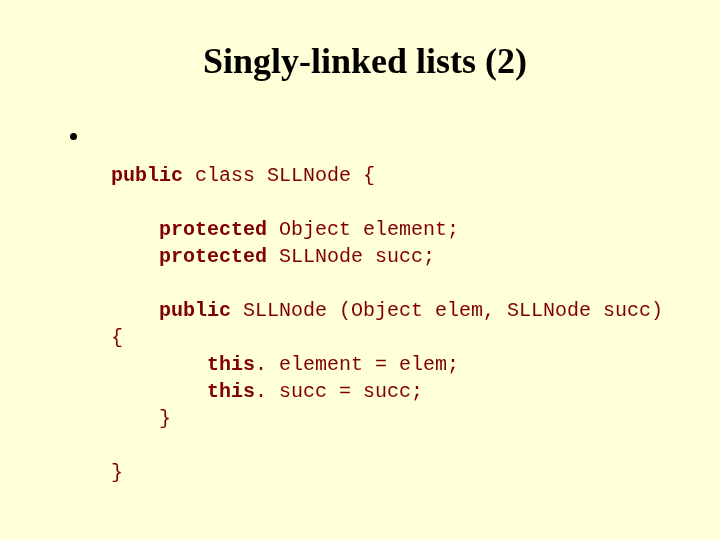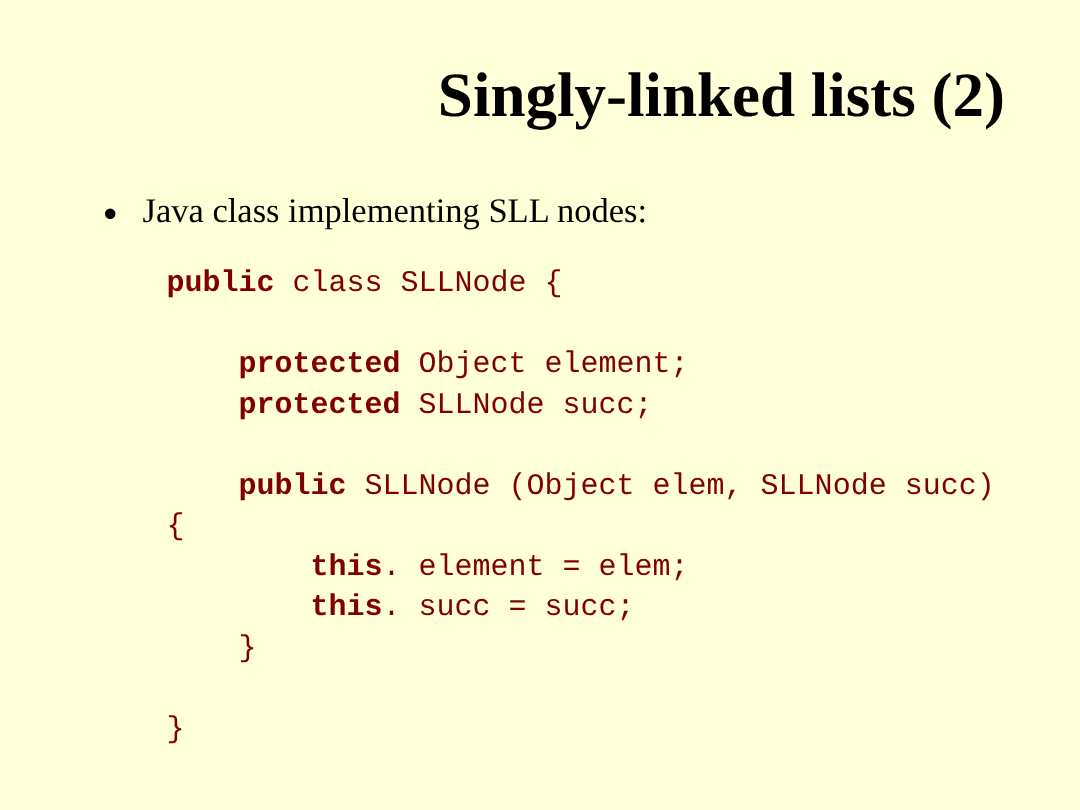--- a/index.html
+++ b/index.html
@@ -12,22 +12,22 @@
     color: #000;
     overflow: hidden;
   }
   .slide {
     width: 720px;
     height: 540px;
     box-sizing: border-box;
     padding: 30px 50px 30px 60px;
   }
   .title {
-    text-align: right;
-    font-size: 42px;
+    text-align: center;
+    font-size: 36px;
     font-weight: bold;
     margin: 10px 0 40px 0;
   }
   .bullet-row {
     display: flex;
     align-items: flex-start;
     font-size: 23px;
     margin-left: 10px;
   }
   .bullet-dot {
@@ -51,21 +51,20 @@
   .kw { font-weight: bold; }
 </style>
 </head>
 <body>
 
 <div class="slide">
   <div class="title">Singly-linked lists (2)</div>
 
   <div class="bullet-row">
     <div class="bullet-dot"></div>
-    <div>Java class implementing SLL nodes:</div>
   </div>
 
   <div class="code-block"><span class="kw">public</span><span> class SLLNode {</span>
 
     <span class="kw">protected</span><span> Object element;</span>
     <span class="kw">protected</span><span> SLLNode succ;</span>
 
     <span class="kw">public</span><span> SLLNode (Object elem, SLLNode succ)</span>
 <span>{</span>
         <span class="kw">this</span><span>. element = elem;</span>

